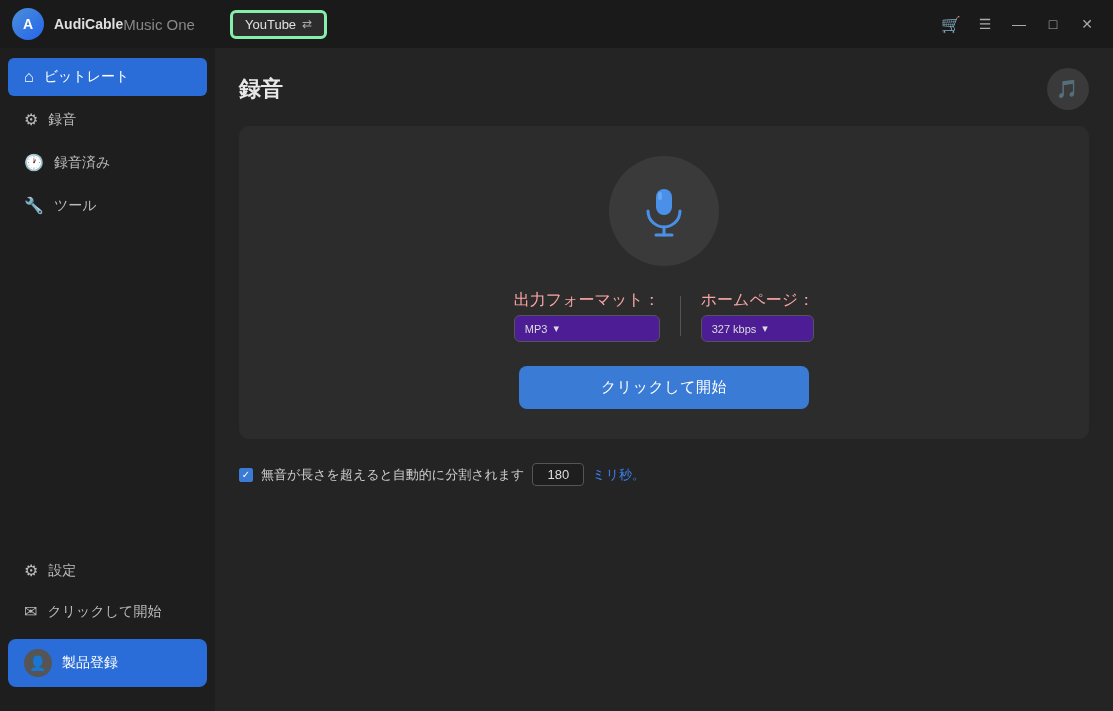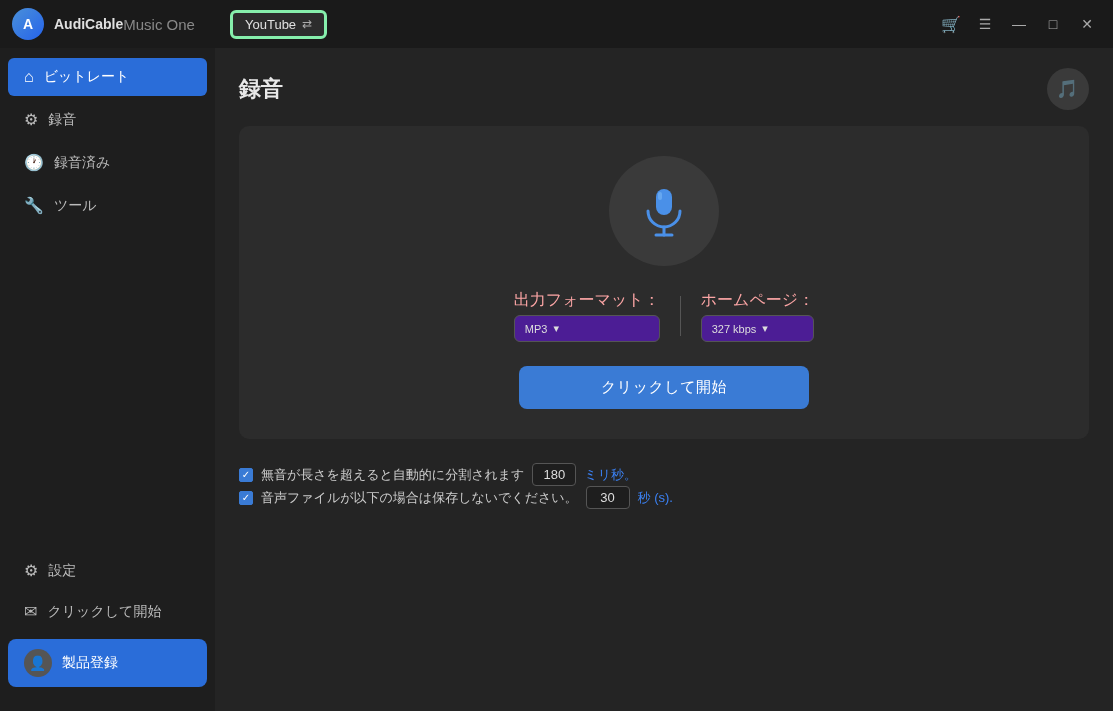--- a/index.html
+++ b/index.html
@@ -253,20 +253,21 @@
       font-size: 15px;
       font-weight: 500;
       cursor: pointer;
       letter-spacing: 0.5px;
     }
 
     
     .options-section {
       display: flex;
       flex-direction: column;
+      gap: 14px;
       padding: 4px 0;
     }
     .option-row {
       display: flex;
       align-items: center;
       gap: 8px;
       font-size: 13px;
       color: #ccc;
     }
     .option-checkbox {
@@ -284,21 +285,21 @@
     .option-checkbox.checked {
       background: #3a7bd5;
       border-color: #3a7bd5;
     }
     .option-checkbox.checked::after {
       content: '✓';
       color: white;
       font-size: 10px;
     }
     .option-input {
-      width: 44px;
+      width: 52px;
       background: #1e1e1e;
       border: 1px solid #555;
       border-radius: 4px;
       color: #ddd;
       font-size: 13px;
       text-align: center;
       padding: 3px 6px;
     }
     .option-unit { color: #3b82f6; }
   </style>
@@ -409,21 +410,15 @@
       <button class="start-btn">クリックして開始</button>
     </div>
 
     <div class="options-section">
       <div class="option-row">
         <div class="option-checkbox checked"></div>
         <span>無音が長さを超えると自動的に分割されます</span>
         <input class="option-input" value="180" type="text" style="">
         <span class="option-unit">ミリ秒。</span>
       </div>
-      <div class="option-row">
-        <div class="option-checkbox checked"></div>
-        <span>音声ファイルが以下の場合は保存しないでください。</span>
-        <input class="option-input" value="30" type="text" style="">
-        <span class="option-unit">秒 (s).</span>
-      </div>
     </div>
   </div>
 </div>
 
 </body></html>

